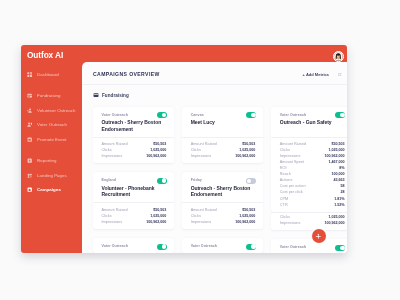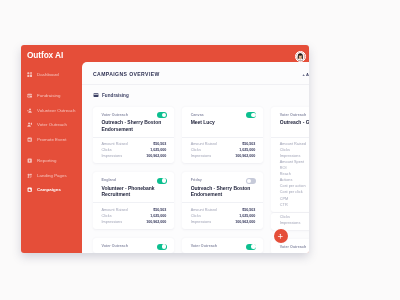--- a/index.html
+++ b/index.html
@@ -1,17 +1,17 @@
 <!DOCTYPE html>
 <html><head>
 <meta charset="utf-8">
 <style>
   html,body{margin:0;padding:0;}
   body{width:400px;height:300px;background:#fbfafa;font-family:"Liberation Sans",sans-serif;overflow:hidden;}
-  .app{position:absolute;left:21px;top:45px;width:288px;height:208px;background:#e54e39;border-radius:3px;overflow:hidden;box-shadow:0 4px 10px rgba(70,72,110,.22);}
+  .app{position:absolute;left:21px;top:45px;width:326px;height:208px;background:#e54e39;border-radius:3px;overflow:hidden;box-shadow:0 4px 10px rgba(70,72,110,.22);}
 
   
   .brand{position:absolute;left:6px;top:4.5px;color:#fff;font-weight:bold;font-size:8.3px;letter-spacing:-.1px;}
   .nav{position:absolute;left:0;top:22px;width:61px;}
   .navitem{display:flex;align-items:center;height:14.5px;padding-left:6px;color:rgba(255,255,255,.66);}
   .navitem.active{color:#fff;}
   .navitem .ic{width:5.4px;height:5.4px;margin-right:4.6px;display:block;flex:0 0 5.4px;}
   .navitem .lb{font-size:4.4px;white-space:nowrap;letter-spacing:.04px;}
   .navitem.active .lb{font-weight:bold;}
   .navspace{height:7px;}

